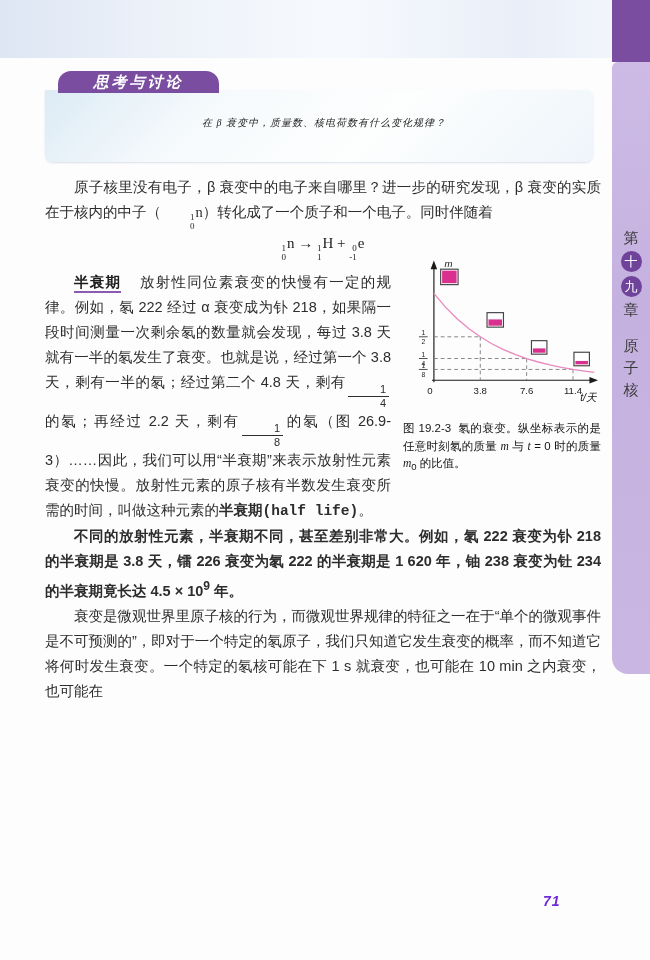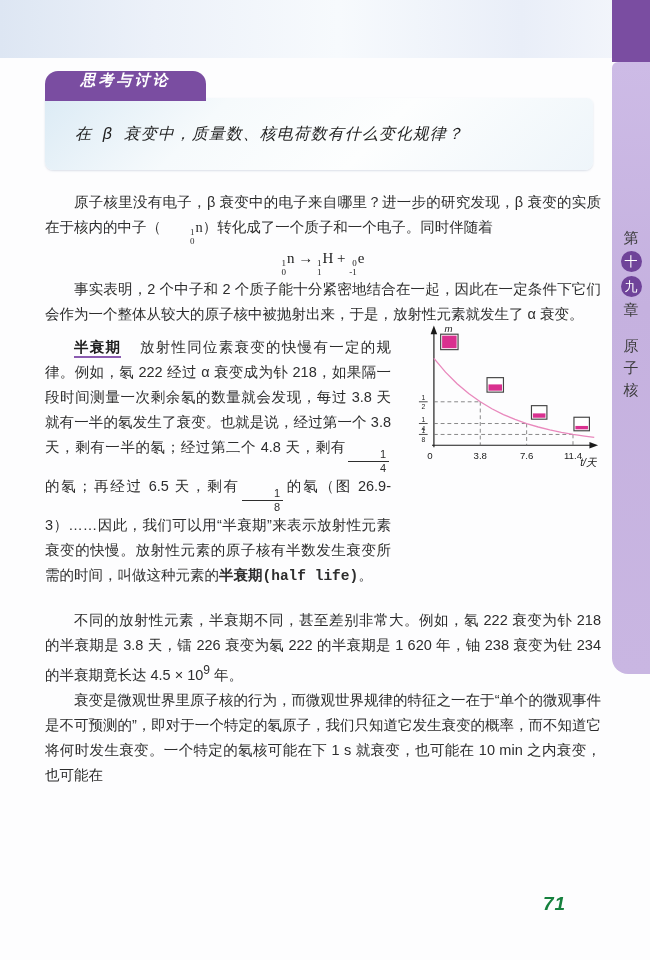--- a/index.html
+++ b/index.html
@@ -30,40 +30,40 @@
 
   .content { position:absolute; top:58px; left:45px; width:556px; }
   .para {
     font-size:14.5px; line-height:25px; text-align:justify; text-indent:2em; color:#2d2d2d;
   }
   .intro { margin-top:18px; }
 
   
   .disc { margin-top:13px; position:relative; }
   .disc-tab {
-    width:161px; height:30px; background:#7a4da1; border-radius:13px 13px 0 0;
-    display:flex; justify-content:center;
-    position:relative; z-index:1;
+    width:161px; height:22px; background:#7a4da1; border-radius:13px 13px 0 0;
+    display:flex; align-items:center; justify-content:center;
+    position:relative; z-index:1;margin-left:13px;
   }
   .disc-tab span {
     color:#fff; font-weight:bold; font-style:italic; font-size:15px; letter-spacing:3px;
   }
   .disc-body {
     margin-top:-3px; width:548px; height:72px;
     background:linear-gradient(135deg,#dcebf5 0%,#f6fafc 30%,#fdfefe 60%,#eef5fa 100%);
     border-radius:0 6px 8px 8px;
     box-shadow:0 1px 2px rgba(120,140,170,0.25);
     padding:26px 20px 0 30px;
   }
   .disc-q {
-    font-family:Liberation Mono, monospace; font-style:italic;
-    font-size:16px; color:#1f1f1f; letter-spacing:1px;
-  }
-
-  .p1 { margin-top:20px; }
+    font-family:Liberation Serif, serif; font-style:italic;
+    font-size:10px; color:#1f1f1f; letter-spacing:1px;text-align:center;
+  }
+
+  .p1 { margin-top:13px; }
   .equation {
     text-align:center; font-family:"Liberation Serif","DejaVu Serif",serif;
     font-size:15px; line-height:24px; color:#222;
   }
   .ns {
     display:inline-flex; flex-direction:column; font-size:9px; line-height:9px;
     text-align:right; vertical-align:-3px; margin-right:1px;
     font-family:"Liberation Serif","DejaVu Serif",serif;
   }
   .nuc-sym { font-family:"Liberation Serif","DejaVu Serif",serif; }
@@ -82,24 +82,24 @@
     font-weight:bold; color:#1c1c1c; border-bottom:2px solid #8a5bb0; padding-bottom:1px;
   }
   .hl-sp { display:inline-block; width:1.2em; }
   .fig { width:198px; margin-left:12px; margin-top:-18px; }
   .fig svg { display:block; }
   .fig-caption {
     margin-top:10px; font-size:11.5px; line-height:17.5px; color:#141414;
     text-align:justify; width:198px;
   }
   .fig-caption i, .cap-var { font-family:"Liberation Serif","DejaVu Serif",serif; font-style:italic; }
-  .p5 { margin-top:19px; }
+  .p5 { margin-top:0;font-weight:bold; }
   .page-num {
-    position:absolute; left:543px; top:893px; color:#15803d; font-style:italic;
-    font-size:19px; font-weight:bold; letter-spacing:1px;text-align:right;
+    position:absolute; left:543px; top:893px; color:#6d28d9; font-style:italic;
+    font-size:14px; font-weight:bold; letter-spacing:1px;text-align:right;
   }
   b.en { font-family:Liberation Mono, monospace; }
   .svg-txt { font-family:"Liberation Sans","DejaVu Sans",sans-serif; }
 </style>
 </head>
 <body>
 
 <div class="top-strip"></div>
 <div class="corner-block"></div>
 <div class="sidebar-tab">
@@ -142,28 +142,27 @@
         <span>1</span>
         <span>1</span>
       </span><span class="nuc-sym">H</span>
     <span>+</span>
     <span class="ns">
         <span>0</span>
         <span>-1</span>
       </span><span class="nuc-sym">e</span>
   </div>
 
-  <p class="para">事实表明，2 个中子和 2 个质子能十分紧密地结合在一起，因此在一定条件下它们会作为一个整体从较大的原子核中被抛射出来，于是，放射性元素就发生了 α 衰变。</p>
 
   <div class="hl-row">
     <div class="hl-text">
       <p class="para"><span class="hl-heading">半衰期</span><span class="hl-sp"></span><span>放射性同位素衰变的快慢有一定的规律。例如，氡 222 经过 α 衰变成为钋 218，如果隔一段时间测量一次剩余氡的数量就会发现，每过 3.8 天就有一半的氡发生了衰变。也就是说，经过第一个 3.8 天，剩有一半的氡；经过第二个 4.8 天，剩有</span><span class="frac">
             <span class="num">1</span>
             <span class="den">4</span>
-          </span><span>的氡；再经过 6.5 天，剩有</span><span class="frac">
+          </span><span>的氡；再经过 2.2 天，剩有</span><span class="frac">
             <span class="num">1</span>
             <span class="den">8</span>
           </span><span>的氡（图 26.9-3）……因此，我们可以用“半衰期”来表示放射性元素衰变的快慢。放射性元素的原子核有半数发生衰变所需的时间，叫做这种元素的</span><b>半衰期</b><b class="en">(half life)</b><span>。</span></p>
     </div>
 
     <div class="fig">
       <svg width="198" height="158" viewBox="0 0 205 158">
 
         <line x1="32" y1="132" x2="32" y2="12" stroke="#1a1a1a" stroke-width="1.2"></line>
         <polygon points="32,6 28.6,15 35.4,15" fill="#1a1a1a"></polygon>
@@ -220,20 +219,21 @@
           <line x1="16.5" y1="118.8" x2="25.5" y2="118.8" stroke="#1a1a1a" stroke-width="0.8"></line>
           <text class="svg-txt" x="21" y="126.3" font-size="7" text-anchor="middle" fill="#1a1a1a">8</text>
         </g>
 
         <text class="svg-txt" x="28" y="144" font-size="10" text-anchor="middle" fill="#1a1a1a">0</text>
         <text class="svg-txt" x="80" y="144" font-size="10" text-anchor="middle" fill="#1a1a1a">3.8</text>
         <text class="svg-txt" x="128" y="144" font-size="10" text-anchor="middle" fill="#1a1a1a">7.6</text>
         <text class="svg-txt" x="176" y="144" font-size="10" text-anchor="middle" fill="#1a1a1a">11.4</text>
         <text class="svg-txt" x="192" y="152" font-size="11" font-style="italic" text-anchor="middle" fill="#1a1a1a">t/天</text>
       </svg>
+      <div class="fig-caption"><span>图 19.2-3</span>&nbsp;&nbsp;<span>氡的衰变。纵坐标表示的是任意时刻氡的质量 </span><i>m</i><span> 与 </span><i>t</i><span> = 0 时的质量 </span><i>m</i><sub>0</sub><span> 的比值。</span></div>
     </div>
   </div>
 
   <p class="para p5"><span>不同的放射性元素，半衰期不同，甚至差别非常大。例如，氡 222 衰变为钋 218 的半衰期是 3.8 天，镭 226 衰变为氡 222 的半衰期是 1 620 年，铀 238 衰变为钍 234 的半衰期竟长达 4.5 × 10</span><sup>9</sup><span> 年。</span></p>
 
   <p class="para">衰变是微观世界里原子核的行为，而微观世界规律的特征之一在于“单个的微观事件是不可预测的”，即对于一个特定的氡原子，我们只知道它发生衰变的概率，而不知道它将何时发生衰变。一个特定的氡核可能在下 1 s 就衰变，也可能在 10 min 之内衰变，也可能在</p>
 
 </div>
 
 <div class="page-num">71</div>

